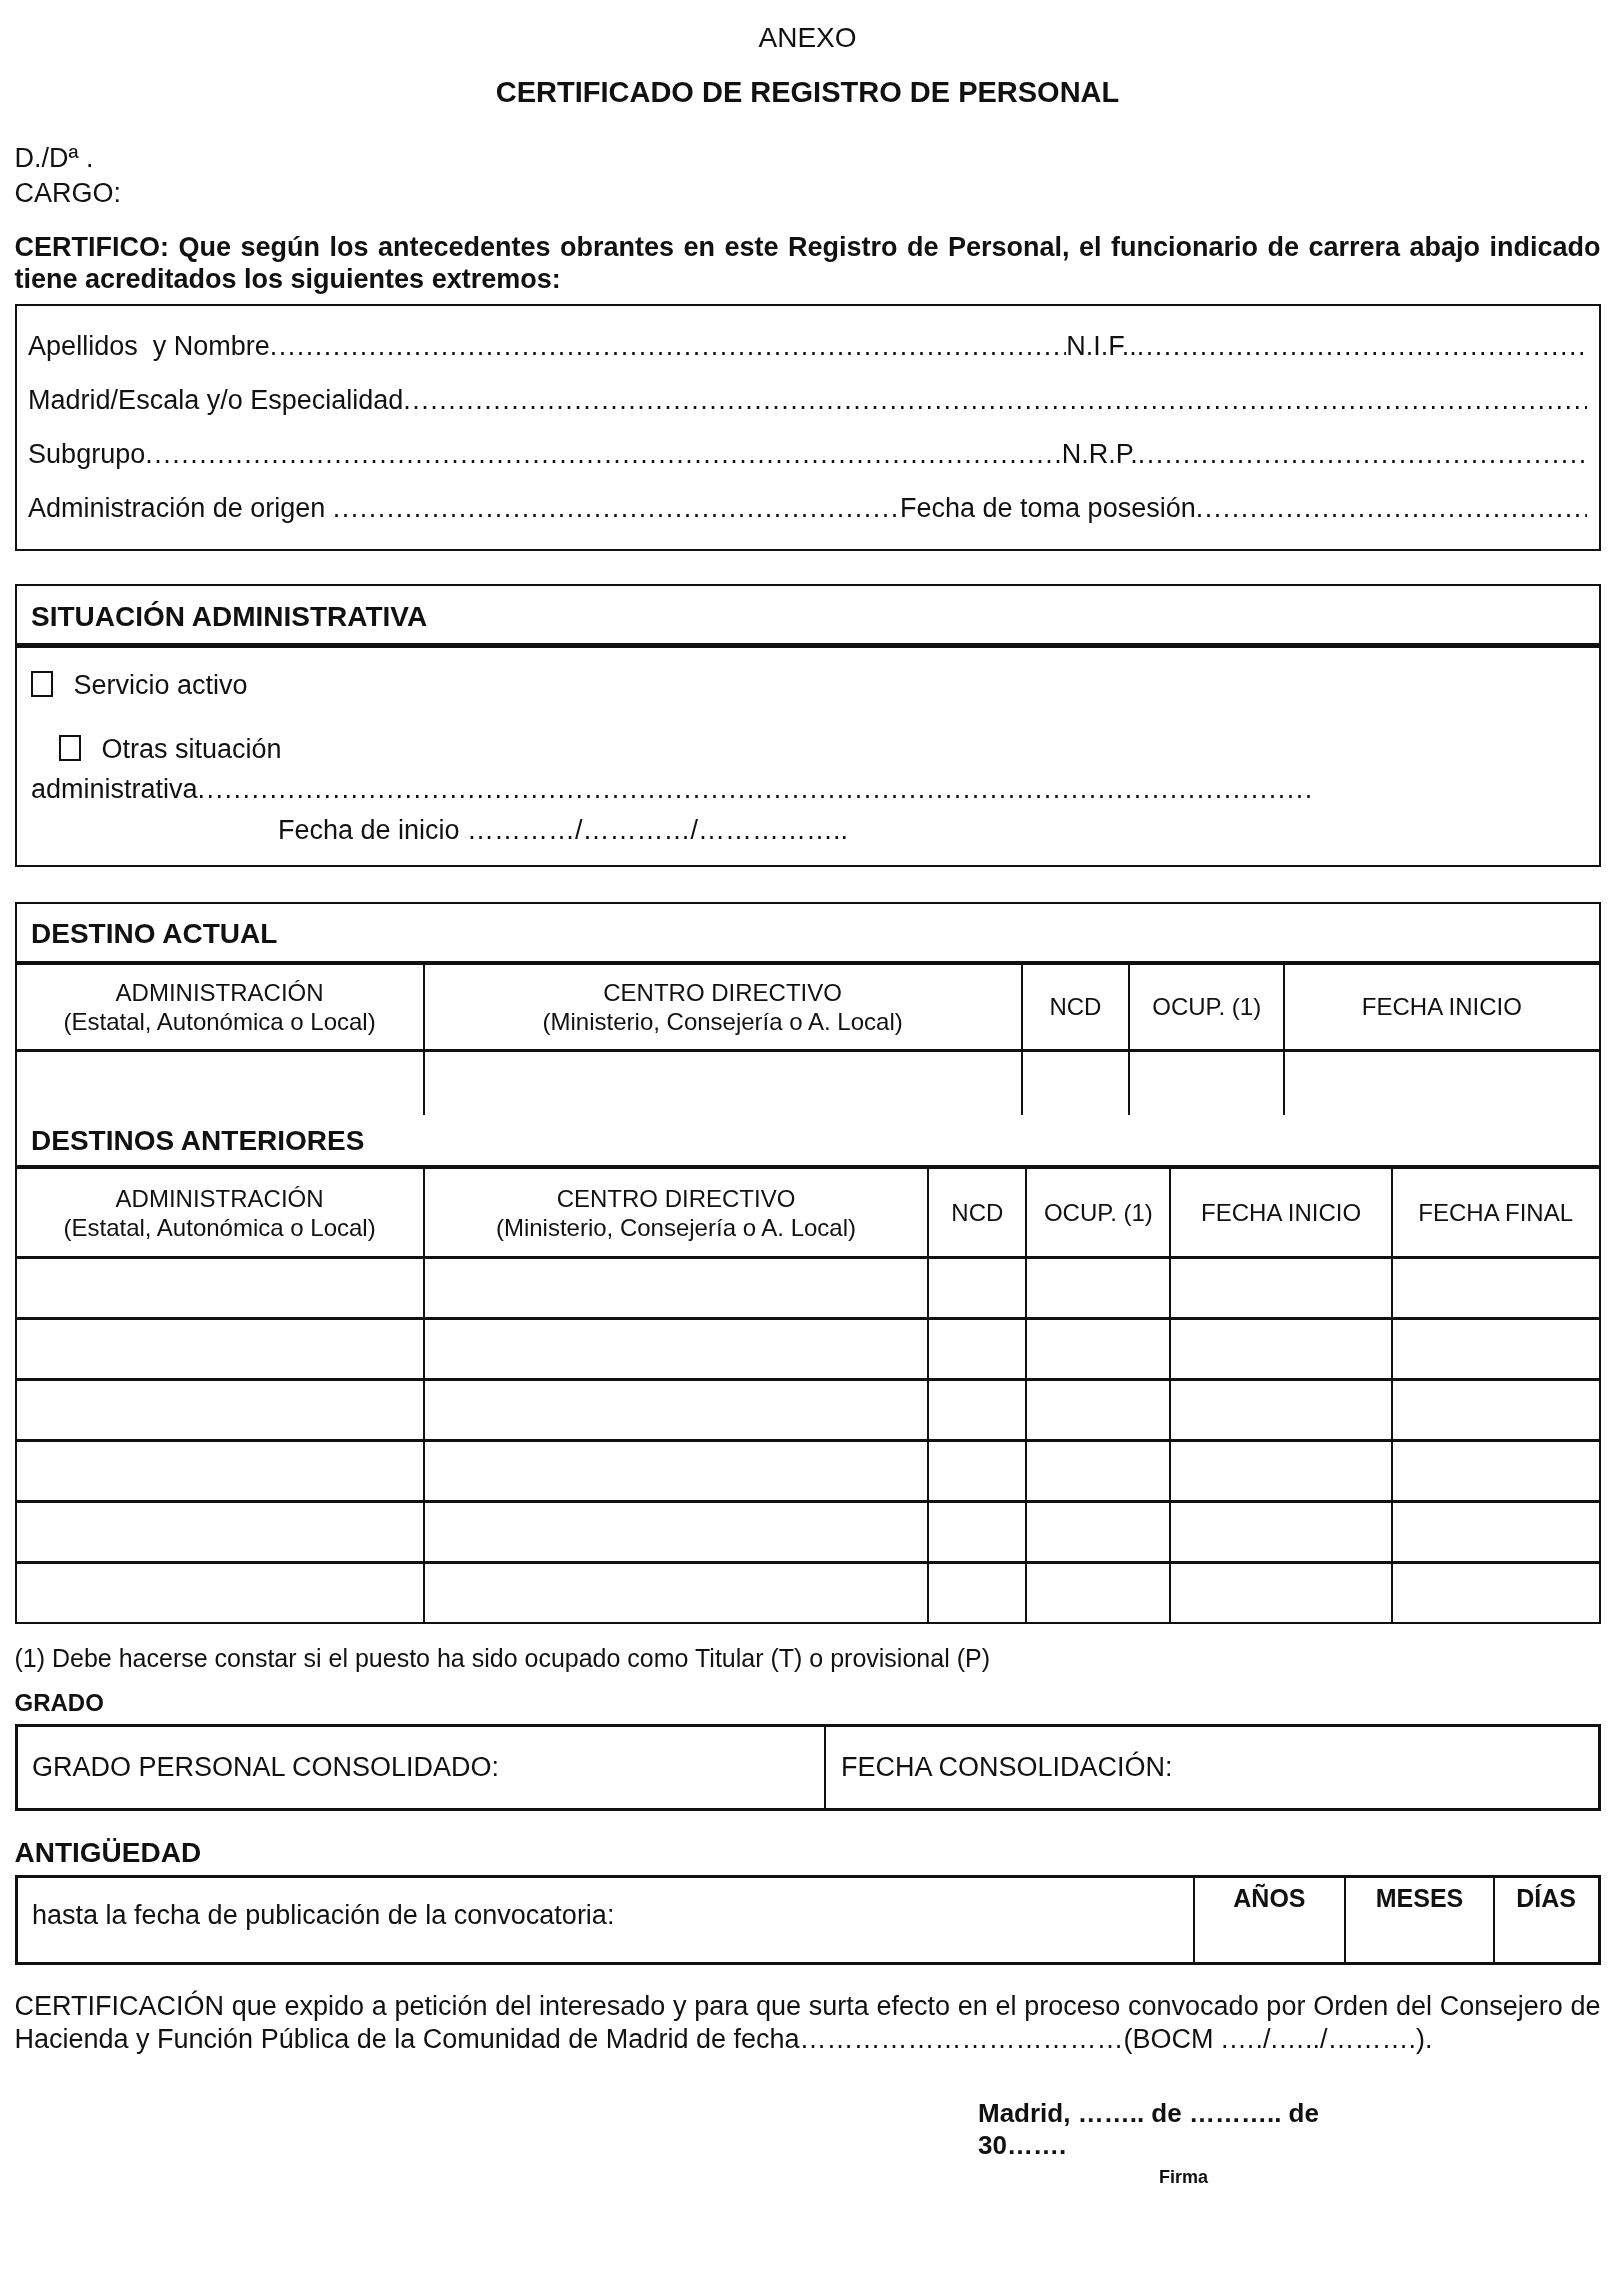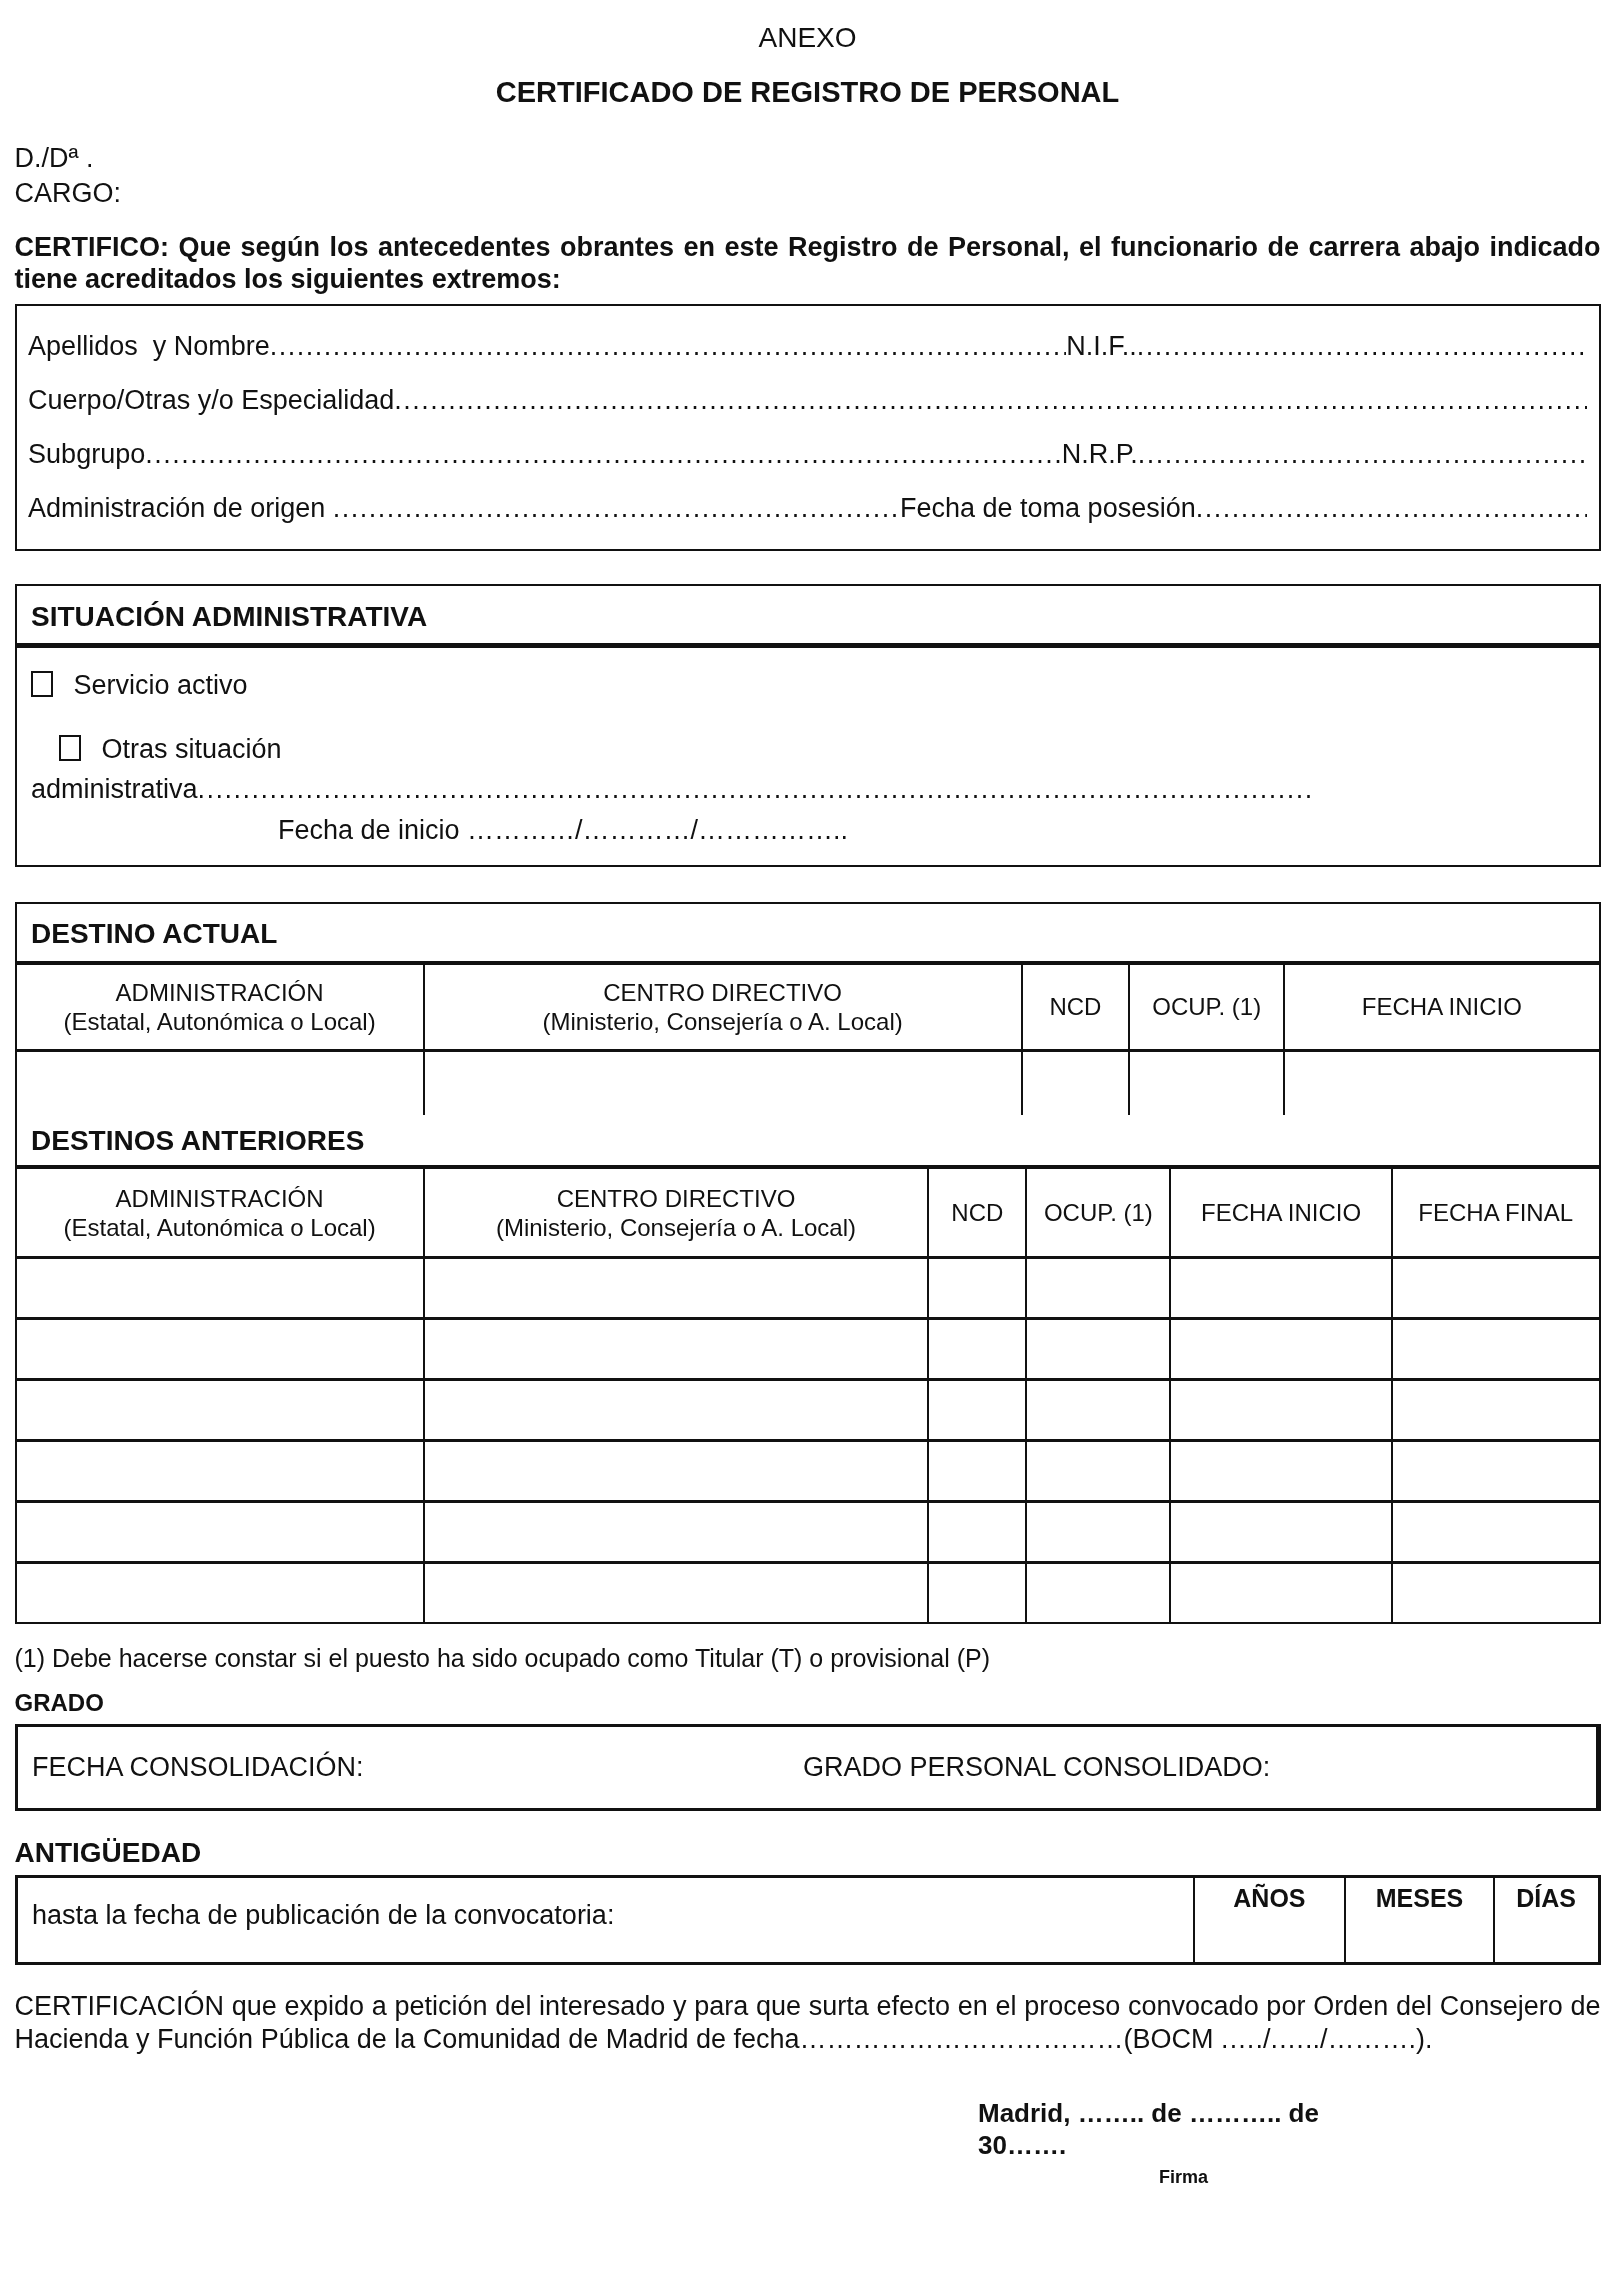--- a/index.html
+++ b/index.html
@@ -100,21 +100,21 @@
 
   <div class="box box1">
     <div class="fields">
       <div class="field-row">
         <span class="pre">Apellidos  y Nombre</span>
         <span class="dots" style="flex-grow:1.77">....................................................................................................................................................................................................................................................................................................................................................................................................................................................................................................................</span>
         <span>N.I.F.. </span>
         <span class="dots">....................................................................................................................................................................................................................................................................................................................................................................................................................................................................................................................</span>
       </div>
       <div class="field-row">
-        <span>Cuerpo/Otras y/o Especialidad</span>
+        <span>Madrid/Escala y/o Especialidad</span>
         <span class="dots">....................................................................................................................................................................................................................................................................................................................................................................................................................................................................................................................</span>
       </div>
       <div class="field-row">
         <span>Subgrupo</span>
         <span class="dots" style="flex-grow:2.04">....................................................................................................................................................................................................................................................................................................................................................................................................................................................................................................................</span>
         <span>N.R.P.</span>
         <span class="dots">....................................................................................................................................................................................................................................................................................................................................................................................................................................................................................................................</span>
       </div>
       <div class="field-row">
         <span class="pre">Administración de origen </span>
@@ -248,22 +248,22 @@
         <div class="td b5"></div>
         <div class="td"></div>
       </div>
       </div>
   </div>
 
   <div class="footnote">(1) Debe hacerse constar si el puesto ha sido ocupado como Titular (T) o provisional (P)</div>
 
   <div class="grado-title">GRADO</div>
   <div class="box grado-box">
+    <div class="grado-cell grado-left">GRADO PERSONAL CONSOLIDADO:</div>
     <div class="grado-cell grado-right">FECHA CONSOLIDACIÓN:</div>
-    <div class="grado-cell grado-left">GRADO PERSONAL CONSOLIDADO:</div>
   </div>
 
   <div class="ant-title">ANTIGÜEDAD</div>
   <div class="box ant-box">
     <div class="ant-text">
       <div>hasta la fecha de publicación de la convocatoria:</div>
     </div>
     <div class="ant-col ant-anos">AÑOS</div>
     <div class="ant-col ant-meses">MESES</div>
     <div class="ant-col ant-dias">DÍAS</div>

